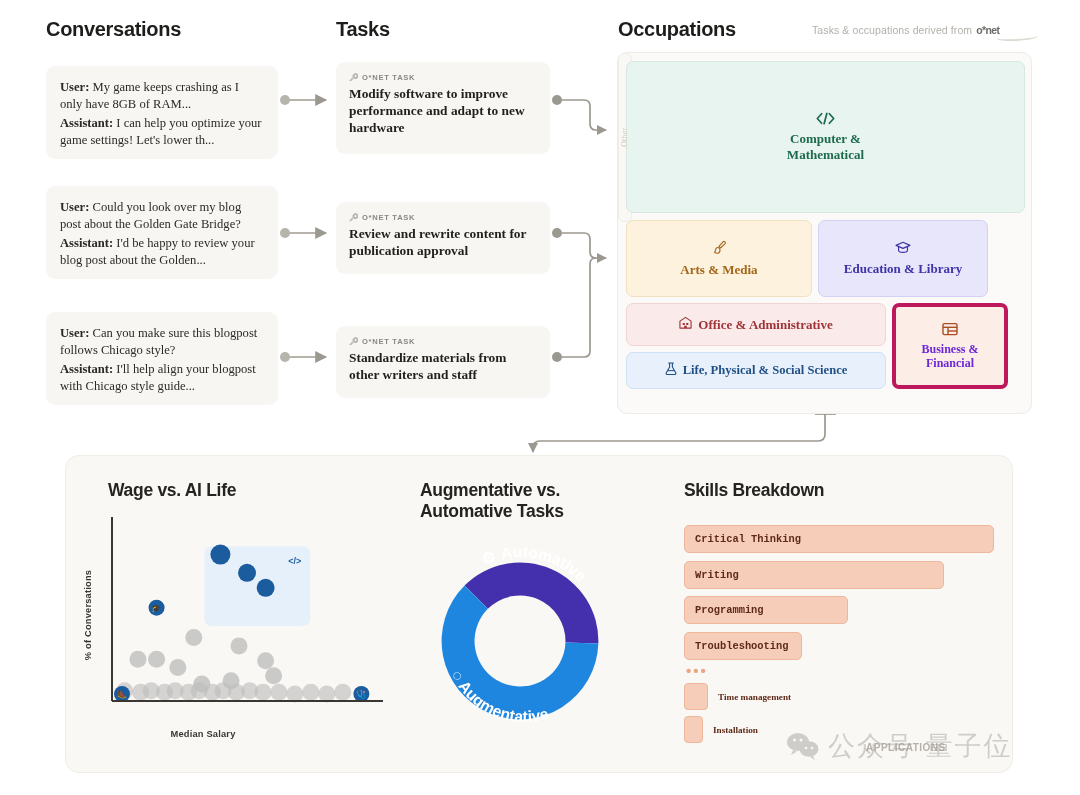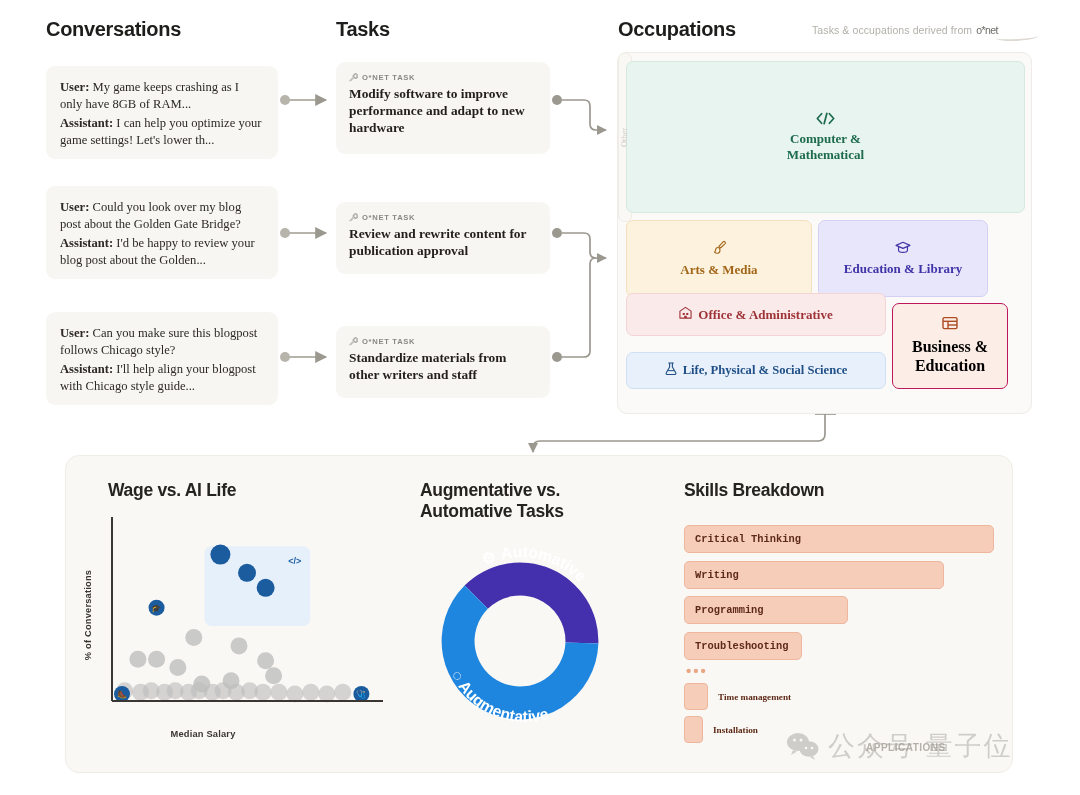--- a/index.html
+++ b/index.html
@@ -27,21 +27,21 @@
 
   .onet-note {
     position:absolute;
     left:812px; top:24px;
     font-size:10.5px;
     color:#b3b0aa;
     letter-spacing:.1px;
     white-space:nowrap;
   }
   .onet-note .onet-logo {
-    font-weight:400; color:#6b6a66; letter-spacing:-0.6px;
+    font-weight:700; color:#6b6a66; letter-spacing:-0.6px;
     position:relative; padding:0 1px;
   }
   .onet-swoosh{
     position:absolute; left:996px; top:33px; width:42px; height:8px;
     border-bottom:2px solid #dedad3;
     border-radius:0 0 50% 50%;
     transform:rotate(-3deg);
   }
 
   
@@ -129,33 +129,33 @@
     left:8px; top:167px; width:186px; height:77px;
     background:#fdf2dd; border:1px solid #f2e1bd;
     color:#a3671a; font-size:13px;
   }
   #occ-education {
     left:200px; top:167px; width:170px; height:77px;
     background:#e8e6fb; border:1px solid #d4d0f4;
     color:#3f33a8; font-size:13px;
   }
   #occ-office {
-    left:8px; top:240px; width:260px; height:43px;
+    left:8px; top:250px; width:260px; height:43px;
     background:#fbeaea; border:1px solid #f3d4d4;
     color:#9e3338; font-size:13px;
   }
   #occ-life {
     left:8px; top:299px; width:260px; height:37px;
     background:#e8f1fb; border:1px solid #cfe0f4;
     color:#1f4f86; font-size:12.6px;
   }
   #occ-business {
     left:274px; top:250px; width:116px; height:86px;
-    background:#fceee6; border:1px solid #be185d;
-    color:#000000; font-size:16px;
+    background:#fceee6; border:4px solid #be185d;
+    color:#6d28d9; font-size:12px;
   }
   #occ-other {
     left:396px; top:167px; width:14px; height:169px;
     background:#faf8f5; border:1px solid #f0ece6;
     border-radius:6px;
     display:flex; align-items:center; justify-content:center;
   }
   #occ-other .vlabel {
     font-family:"Liberation Serif", serif;
     font-size:8.4px;
@@ -419,21 +419,21 @@
     <div class="occ-block" id="occ-business">
       <span class="occ-icon">
         <svg width="16" height="14" viewBox="0 0 16 14">
           <rect x="1" y="1.6" width="14" height="11" rx="1.4" fill="none" stroke="#ad4c21" stroke-width="1.4"></rect>
           <line x1="1" y1="5.3" x2="15" y2="5.3" stroke="#ad4c21" stroke-width="1.4"></line>
           <line x1="6" y1="5.3" x2="6" y2="12.6" stroke="#ad4c21" stroke-width="1.4"></line>
           <line x1="6" y1="9" x2="15" y2="9" stroke="#ad4c21" stroke-width="1.4"></line>
         </svg>
       </span>
       <span>Business &amp;</span>
-      <span>Education</span>
+      <span>Financial</span>
     </div>
 
     <div id="occ-other">
       <span class="vlabel">Other</span>
     </div>
   </div>
 
   <div id="bottom-panel"></div>
 
   <div class="panel-title" id="title-wage">Wage vs. AI Life</div>

